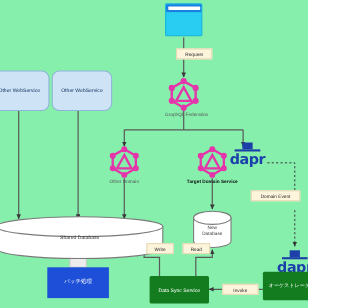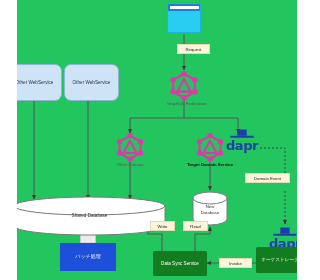--- a/index.html
+++ b/index.html
@@ -4,24 +4,23 @@
 <style>
   html, body {
     margin: 0;
     padding: 0;
     background: #ffffff;
   }
   #canvas {
     position: relative;
     width: 280px;
     height: 280px;
-    background: #22c55e;
+    background: #86efac;
     font-family: "Liberation Sans", sans-serif;
     overflow: hidden;
-    margin-left: 17px;
   }
   #wires {
     position: absolute;
     left: 0;
     top: 0;
     width: 280px;
     height: 280px;
     pointer-events: none;
   }
   .node {

